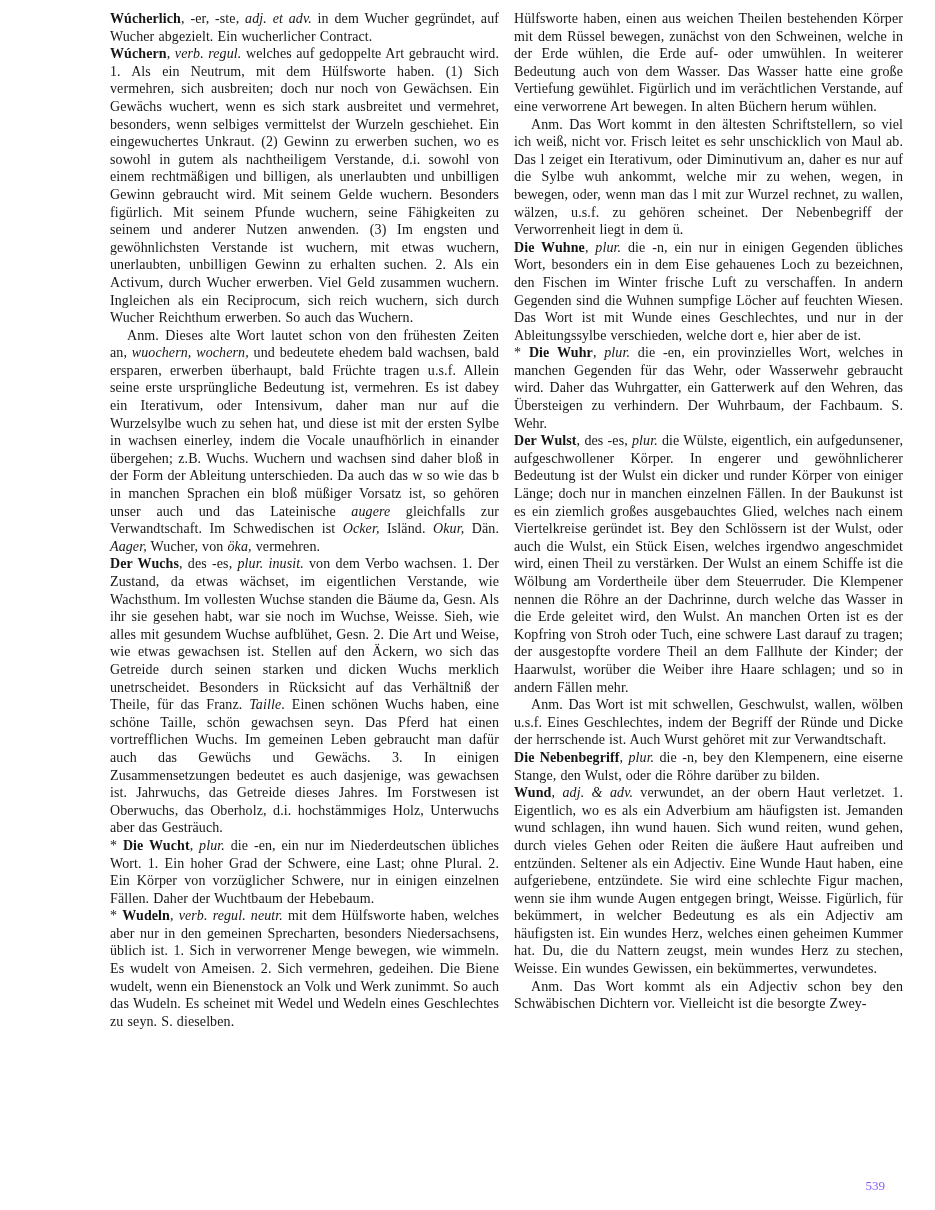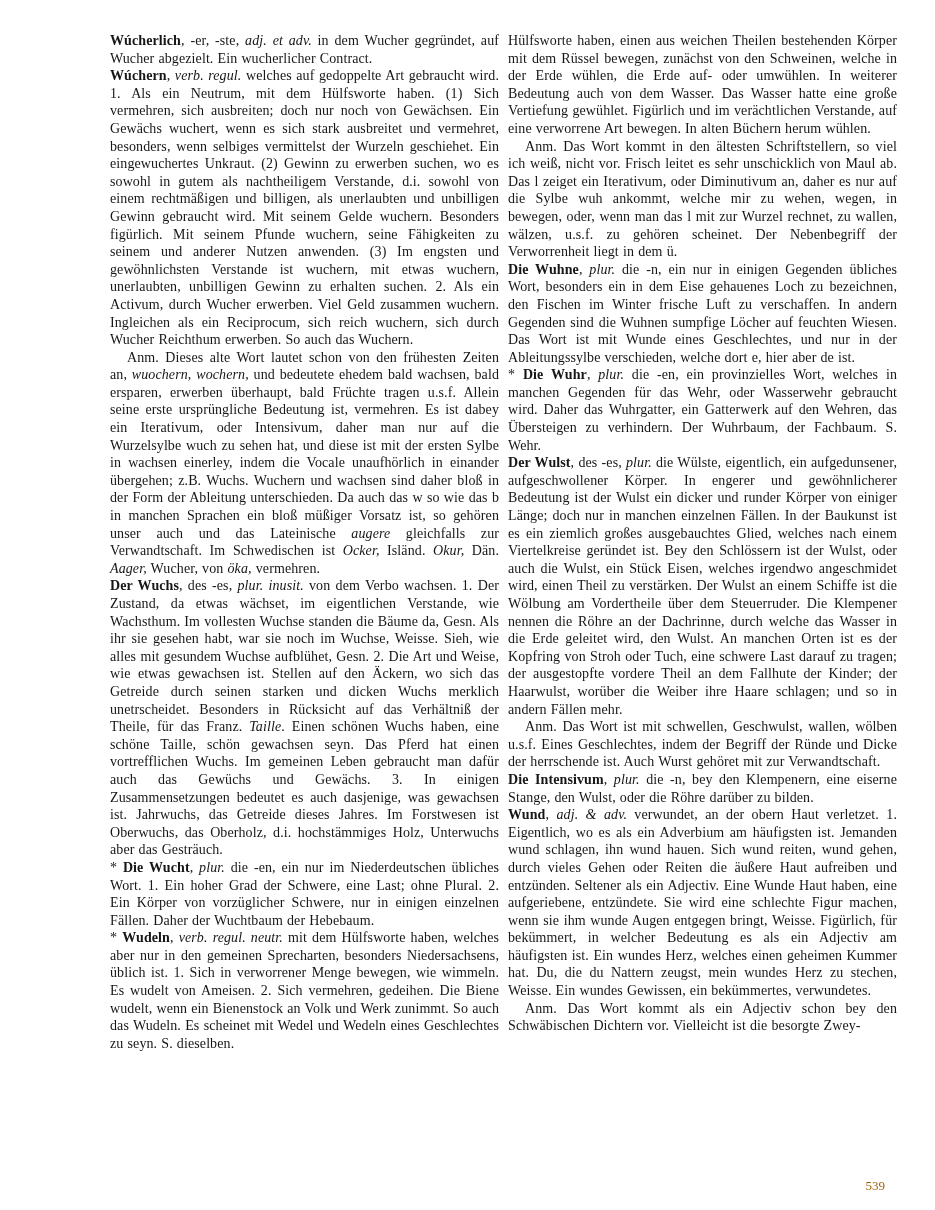--- a/index.html
+++ b/index.html
@@ -12,24 +12,24 @@
     width: 935px;
     height: 1210px;
     background: #ffffff;
     overflow: hidden;
     font-family: "Liberation Serif", "DejaVu Serif", serif;
     color: #161616;
   }
   .columns {
     position: absolute;
     left: 110px;
-    top: 32px;
+    top: 10px;
     width: 797px;
     display: flex;
-    gap: 9px;
+    gap: 15px;
   }
   .column {
     width: 389px;
     text-align: justify;
     font-size: 14px;
     line-height: 17.6px;
     letter-spacing: 0.1px;
     word-spacing: 0.5px;
   }
   .para {
@@ -42,21 +42,21 @@
     font-weight: bold;
   }
   .it {
     font-style: italic;
   }
   .pageno {
     position: absolute;
     right: 50px;
     bottom: 16px;
     font-size: 13px;
-    color: #a16207;
+    color: #8b5cf6;
   }
 </style>
 </head>
 <body>
 
 <div class="page">
   <div class="columns">
     <div class="column">
         <p class="para"><span class="hw">Wúcherlich</span><span>, -er, -ste, </span><span class="it">adj. et adv.</span><span> in dem Wucher gegründet, auf Wucher abgezielt. Ein wucherlicher Contract.</span></p>
         <p class="para"><span class="hw">Wúchern</span><span>, </span><span class="it">verb. regul.</span><span> welches auf gedoppelte Art gebraucht wird. 1. Als ein Neutrum, mit dem Hülfsworte haben. (1) Sich vermehren, sich ausbreiten; doch nur noch von Gewächsen. Ein Gewächs wuchert, wenn es sich stark ausbreitet und vermehret, besonders, wenn selbiges vermittelst der Wurzeln geschiehet. Ein eingewuchertes Unkraut. (2) Gewinn zu erwerben suchen, wo es sowohl in gutem als nachtheiligem Verstande, d.i. sowohl von einem rechtmäßigen und billigen, als unerlaubten und unbilligen Gewinn gebraucht wird. Mit seinem Gelde wuchern. Besonders figürlich. Mit seinem Pfunde wuchern, seine Fähigkeiten zu seinem und anderer Nutzen anwenden. (3) Im engsten und gewöhnlichsten Verstande ist wuchern, mit etwas wuchern, unerlaubten, unbilligen Gewinn zu erhalten suchen. 2. Als ein Activum, durch Wucher erwerben. Viel Geld zusammen wuchern. Ingleichen als ein Reciprocum, sich reich wuchern, sich durch Wucher Reichthum erwerben. So auch das Wuchern.</span></p>
@@ -65,19 +65,19 @@
         <p class="para"><span>* </span><span class="hw">Die Wucht</span><span>, </span><span class="it">plur.</span><span> die -en, ein nur im Niederdeutschen übliches Wort. 1. Ein hoher Grad der Schwere, eine Last; ohne Plural. 2. Ein Körper von vorzüglicher Schwere, nur in einigen einzelnen Fällen. Daher der Wuchtbaum der Hebebaum.</span></p>
         <p class="para"><span>* </span><span class="hw">Wudeln</span><span>, </span><span class="it">verb. regul. neutr.</span><span> mit dem Hülfsworte haben, welches aber nur in den gemeinen Sprecharten, besonders Niedersachsens, üblich ist. 1. Sich in verworrener Menge bewegen, wie wimmeln. Es wudelt von Ameisen. 2. Sich vermehren, gedeihen. Die Biene wudelt, wenn ein Bienenstock an Volk und Werk zunimmt. So auch das Wudeln. Es scheinet mit Wedel und Wedeln eines Geschlechtes zu seyn. S. dieselben.</span></p>
       </div>
     <div class="column">
         <p class="para"><span>Hülfsworte haben, einen aus weichen Theilen bestehenden Körper mit dem Rüssel bewegen, zunächst von den Schweinen, welche in der Erde wühlen, die Erde auf- oder umwühlen. In weiterer Bedeutung auch von dem Wasser. Das Wasser hatte eine große Vertiefung gewühlet. Figürlich und im verächtlichen Verstande, auf eine verworrene Art bewegen. In alten Büchern herum wühlen.</span></p>
         <p class="para indent"><span>Anm. Das Wort kommt in den ältesten Schriftstellern, so viel ich weiß, nicht vor. Frisch leitet es sehr unschicklich von Maul ab. Das l zeiget ein Iterativum, oder Diminutivum an, daher es nur auf die Sylbe wuh ankommt, welche mir zu wehen, wegen, in bewegen, oder, wenn man das l mit zur Wurzel rechnet, zu wallen, wälzen, u.s.f. zu gehören scheinet. Der Nebenbegriff der Verworrenheit liegt in dem ü.</span></p>
         <p class="para"><span class="hw">Die Wuhne</span><span>, </span><span class="it">plur.</span><span> die -n, ein nur in einigen Gegenden übliches Wort, besonders ein in dem Eise gehauenes Loch zu bezeichnen, den Fischen im Winter frische Luft zu verschaffen. In andern Gegenden sind die Wuhnen sumpfige Löcher auf feuchten Wiesen. Das Wort ist mit Wunde eines Geschlechtes, und nur in der Ableitungssylbe verschieden, welche dort e, hier aber de ist.</span></p>
         <p class="para"><span>* </span><span class="hw">Die Wuhr</span><span>, </span><span class="it">plur.</span><span> die -en, ein provinzielles Wort, welches in manchen Gegenden für das Wehr, oder Wasserwehr gebraucht wird. Daher das Wuhrgatter, ein Gatterwerk auf den Wehren, das Übersteigen zu verhindern. Der Wuhrbaum, der Fachbaum. S. Wehr.</span></p>
         <p class="para"><span class="hw">Der Wulst</span><span>, des -es, </span><span class="it">plur.</span><span> die Wülste, eigentlich, ein aufgedunsener, aufgeschwollener Körper. In engerer und gewöhnlicherer Bedeutung ist der Wulst ein dicker und runder Körper von einiger Länge; doch nur in manchen einzelnen Fällen. In der Baukunst ist es ein ziemlich großes ausgebauchtes Glied, welches nach einem Viertelkreise geründet ist. Bey den Schlössern ist der Wulst, oder auch die Wulst, ein Stück Eisen, welches irgendwo angeschmidet wird, einen Theil zu verstärken. Der Wulst an einem Schiffe ist die Wölbung am Vordertheile über dem Steuerruder. Die Klempener nennen die Röhre an der Dachrinne, durch welche das Wasser in die Erde geleitet wird, den Wulst. An manchen Orten ist es der Kopfring von Stroh oder Tuch, eine schwere Last darauf zu tragen; der ausgestopfte vordere Theil an dem Fallhute der Kinder; der Haarwulst, worüber die Weiber ihre Haare schlagen; und so in andern Fällen mehr.</span></p>
         <p class="para indent"><span>Anm. Das Wort ist mit schwellen, Geschwulst, wallen, wölben u.s.f. Eines Geschlechtes, indem der Begriff der Ründe und Dicke der herrschende ist. Auch Wurst gehöret mit zur Verwandtschaft.</span></p>
-        <p class="para"><span class="hw">Die Intensivum</span><span>, </span><span class="it">plur.</span><span> die -n, bey den Klempenern, eine eiserne Stange, den Wulst, oder die Röhre darüber zu bilden.</span></p>
+        <p class="para"><span class="hw">Die Nebenbegriff</span><span>, </span><span class="it">plur.</span><span> die -n, bey den Klempenern, eine eiserne Stange, den Wulst, oder die Röhre darüber zu bilden.</span></p>
         <p class="para"><span class="hw">Wund</span><span>, </span><span class="it">adj. &amp; adv.</span><span> verwundet, an der obern Haut verletzet. 1. Eigentlich, wo es als ein Adverbium am häufigsten ist. Jemanden wund schlagen, ihn wund hauen. Sich wund reiten, wund gehen, durch vieles Gehen oder Reiten die äußere Haut aufreiben und entzünden. Seltener als ein Adjectiv. Eine Wunde Haut haben, eine aufgeriebene, entzündete. Sie wird eine schlechte Figur machen, wenn sie ihm wunde Augen entgegen bringt, Weisse. Figürlich, für bekümmert, in welcher Bedeutung es als ein Adjectiv am häufigsten ist. Ein wundes Herz, welches einen geheimen Kummer hat. Du, die du Nattern zeugst, mein wundes Herz zu stechen, Weisse. Ein wundes Gewissen, ein bekümmertes, verwundetes.</span></p>
         <p class="para indent"><span>Anm. Das Wort kommt als ein Adjectiv schon bey den Schwäbischen Dichtern vor. Vielleicht ist die besorgte Zwey-</span></p>
       </div>
   </div>
   <div class="pageno">539</div>
 </div>
 
 </body></html>

